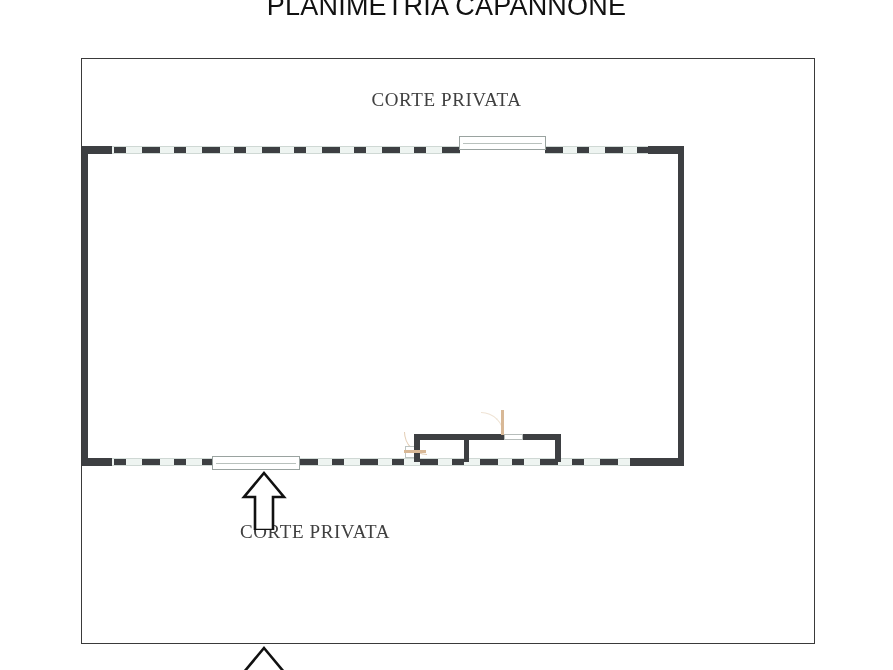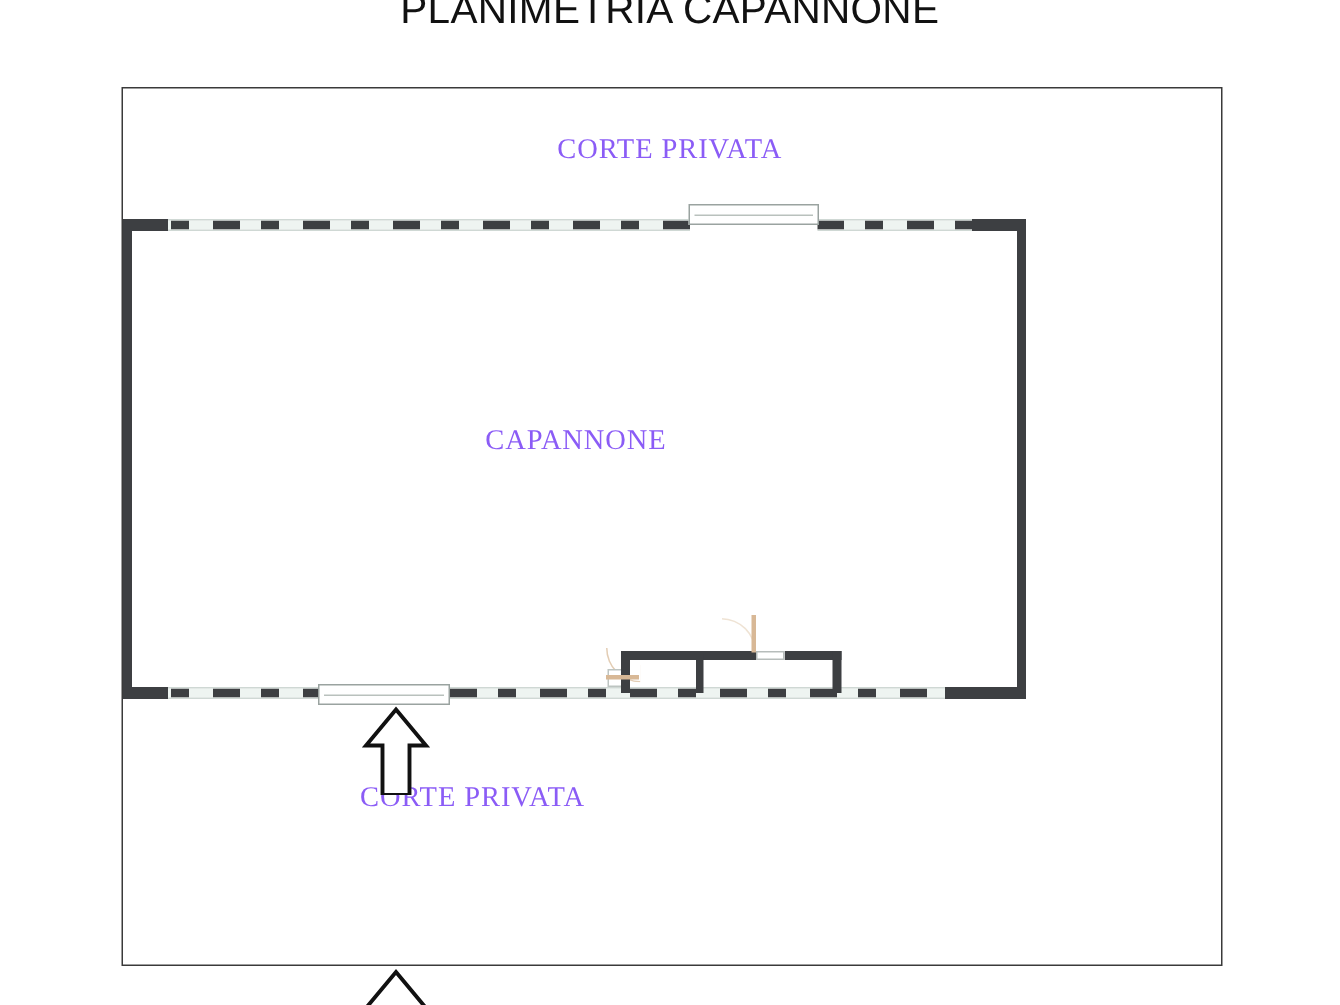--- a/index.html
+++ b/index.html
@@ -26,21 +26,21 @@
     position:absolute;
     left:81px;top:58px;
     width:734px;height:586px;
     border:1.5px solid #3a3a3a;
     box-sizing:border-box;
     background:transparent;
   }
   .lbl{
     position:absolute;
     font-family:"Liberation Serif", serif;
-    color:#8b5cf6;
+    color:#404040;
     white-space:nowrap;
   }
   .lbl-corte-top{
     left:0;top:89px;width:893px;text-align:center;
     font-size:19px;letter-spacing:0.6px;
   }
   .lbl-capannone{
     left:0;top:283px;width:768px;text-align:center;
     font-size:19px;letter-spacing:0.6px;
   }
@@ -141,21 +141,20 @@
 </head>
 <body>
 
 <div id="stage">
 
   <div class="title">PLANIMETRIA CAPANNONE</div>
 
   <div class="outer-frame"></div>
 
   <div class="lbl lbl-corte-top">CORTE PRIVATA</div>
-  <div class="lbl lbl-capannone">CAPANNONE</div>
   <div class="lbl lbl-corte-bottom">CORTE PRIVATA</div>
 
   <div class="wall-dashed wall-top-a"></div>
   <div class="wall-dashed wall-top-b"></div>
   <div class="wall-dashed wall-bot-a"></div>
   <div class="wall-dashed wall-bot-b"></div>
 
   <div class="corner c-tl"></div>
   <div class="corner c-tr"></div>
   <div class="corner c-bl"></div>

